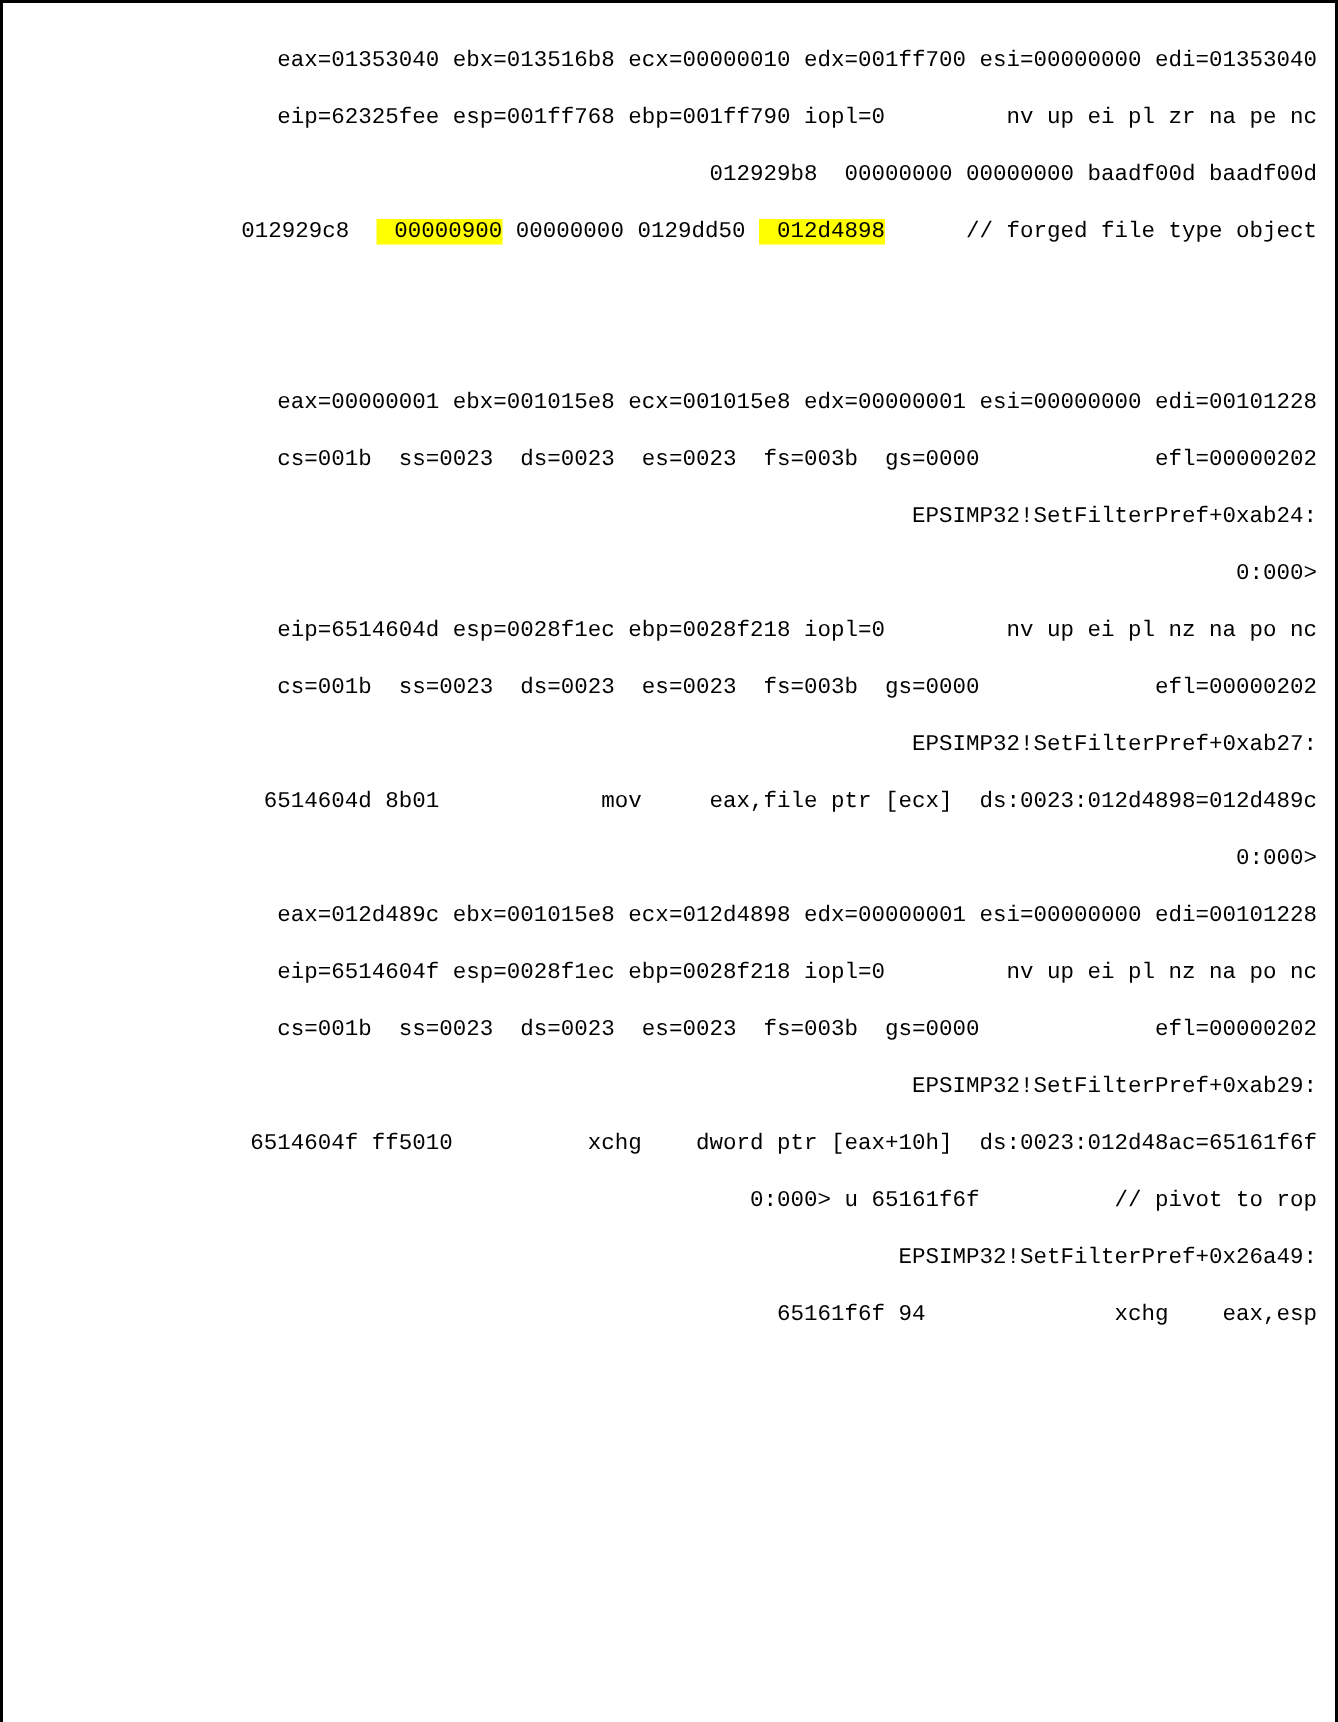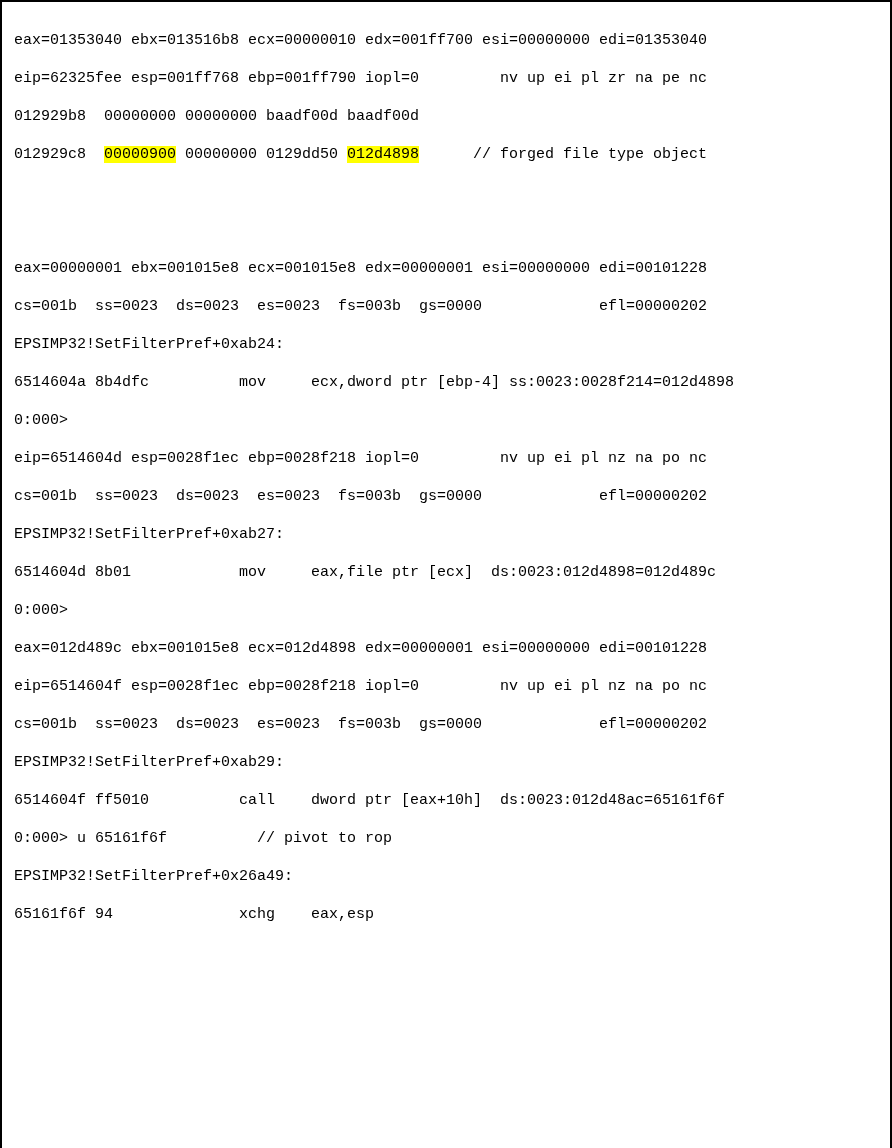--- a/index.html
+++ b/index.html
@@ -11,50 +11,50 @@
     width: 892px;
     box-sizing: border-box;
     border: 2px solid #000;
     padding: 10px 12px 14px 12px;
     font-family: "Courier New", Courier, monospace;
     font-size: 15px;
     line-height: 19px;
     color: #000;
     white-space: pre;
   }
-  .line { white-space: pre; }
+  .line { white-space: pre; text-align: right; }
   .hl {
     background: #ffff00;
+    padding-left: 12px;
   }
 </style>
 </head>
 <body>
 
 <div class="frame">
 <div class="line">eax=01353040 ebx=013516b8 ecx=00000010 edx=001ff700 esi=00000000 edi=01353040</div>
 <div class="line">eip=62325fee esp=001ff768 ebp=001ff790 iopl=0         nv up ei pl zr na pe nc</div>
 <div class="line">012929b8  00000000 00000000 baadf00d baadf00d</div>
 <div class="line"><span>012929c8  </span><span class="hl">00000900</span><span> 00000000 0129dd50 </span><span class="hl">012d4898</span><span>      // forged file type object</span></div>
 <div class="line"> </div>
 <div class="line"> </div>
 <div class="line">eax=00000001 ebx=001015e8 ecx=001015e8 edx=00000001 esi=00000000 edi=00101228</div>
 <div class="line">cs=001b  ss=0023  ds=0023  es=0023  fs=003b  gs=0000             efl=00000202</div>
 <div class="line">EPSIMP32!SetFilterPref+0xab24:</div>
-<div class="line">6514604a 8b4dfc          mov     ecx,dword ptr [ebp-4] ss:0023:0028f214=012d4898</div>
 <div class="line">0:000&gt;</div>
 <div class="line">eip=6514604d esp=0028f1ec ebp=0028f218 iopl=0         nv up ei pl nz na po nc</div>
 <div class="line">cs=001b  ss=0023  ds=0023  es=0023  fs=003b  gs=0000             efl=00000202</div>
 <div class="line">EPSIMP32!SetFilterPref+0xab27:</div>
 <div class="line">6514604d 8b01            mov     eax,file ptr [ecx]  ds:0023:012d4898=012d489c</div>
 <div class="line">0:000&gt;</div>
 <div class="line">eax=012d489c ebx=001015e8 ecx=012d4898 edx=00000001 esi=00000000 edi=00101228</div>
 <div class="line">eip=6514604f esp=0028f1ec ebp=0028f218 iopl=0         nv up ei pl nz na po nc</div>
 <div class="line">cs=001b  ss=0023  ds=0023  es=0023  fs=003b  gs=0000             efl=00000202</div>
 <div class="line">EPSIMP32!SetFilterPref+0xab29:</div>
-<div class="line">6514604f ff5010          call    dword ptr [eax+10h]  ds:0023:012d48ac=65161f6f</div>
+<div class="line">6514604f ff5010          xchg    dword ptr [eax+10h]  ds:0023:012d48ac=65161f6f</div>
 <div class="line">0:000&gt; u 65161f6f          // pivot to rop</div>
 <div class="line">EPSIMP32!SetFilterPref+0x26a49:</div>
 <div class="line">65161f6f 94              xchg    eax,esp</div>
 
 
 
 
 
 
 

